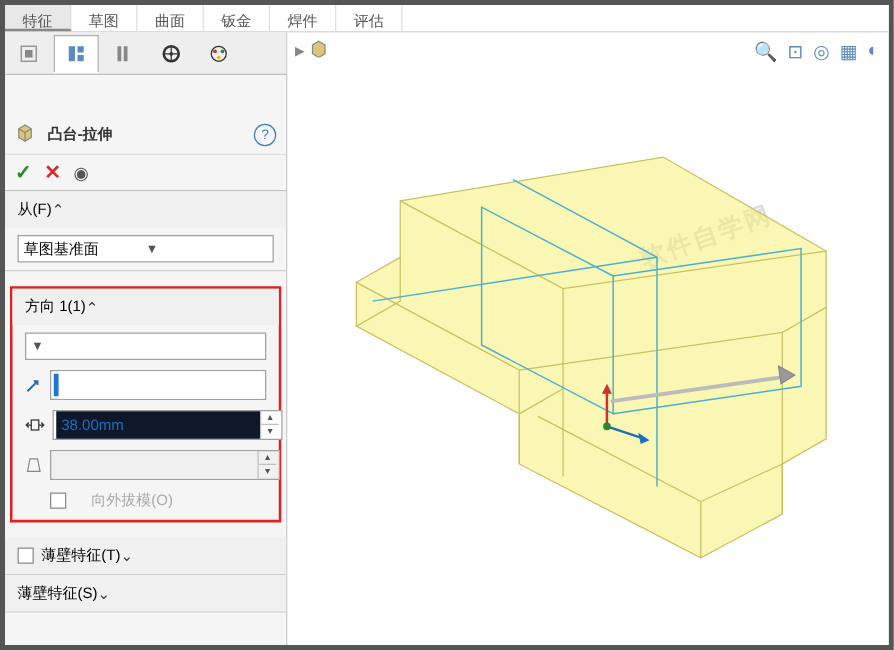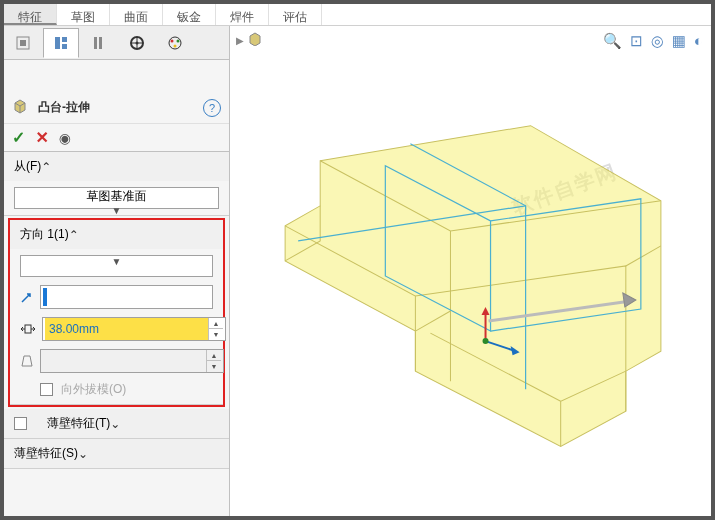--- a/index.html
+++ b/index.html
@@ -17,34 +17,34 @@
 .feature-header .title { font-weight: bold; color: #333; }
 .feature-header .help { margin-left: auto; width: 18px; height: 18px; border-radius: 50%; border: 1px solid #3a7fc4; color: #3a7fc4; display: flex; align-items: center; justify-content: center; font-size: 11px; cursor: pointer; }
 .action-row { display: flex; align-items: center; padding: 4px 8px; gap: 10px; border-top: 1px solid #e0e0e0; border-bottom: 1px solid #c0c0c0; }
 .check { color: #2a8a2a; font-size: 16px; font-weight: bold; cursor: pointer; }
 .xmark { color: #d03030; font-size: 16px; font-weight: bold; cursor: pointer; }
 .eye { color: #555; font-size: 14px; }
 .section { border-bottom: 1px solid #d0d0d0; }
 .section-hdr { display: flex; align-items: center; padding: 6px 10px; background: #f0f0f0; cursor: pointer; }
 .section-hdr .chev { color: #333; }
 .section-body { padding: 6px 10px; display: flex; flex-direction: column; gap: 8px; }
-.dropdown { display: flex; align-items: center; background: #fff; border: 1px solid #a0a0a0; height: 22px; padding: 0 4px; flex-direction: column; }
+.dropdown { display: flex; align-items: center; background: #fff; border: 1px solid #a0a0a0; height: 22px; padding: 0 4px; }
 .dropdown span { flex: 1; }
 .dropdown .arrow { color: #555; font-size: 10px; }
 .row { display: flex; align-items: center; gap: 6px; }
 .row-icon { width: 18px; display: flex; justify-content: center; color: #1a6fc0; }
 .row-field { flex: 1; display: flex; align-items: center; background: #fff; border: 1px solid #a0a0a0; height: 24px; padding: 0 2px; }
 .row-field input { border: none; outline: none; flex: 1; height: 100%; padding: 0 4px; }
 .blue-caret { width: 4px; height: 18px; background: #1a78d6; }
 .stepper { display: flex; flex-direction: column; border-left: 1px solid #c0c0c0; }
 .stepper div { width: 14px; height: 11px; display: flex; align-items: center; justify-content: center; font-size: 7px; color: #555; cursor: pointer; }
 .stepper div:first-child { border-bottom: 1px solid #c0c0c0; }
-.checkbox-row { display: flex; align-items: center; gap: 8px; padding-left: 20px; }
+.checkbox-row { display: flex; align-items: center; gap: 20px; padding-left: 20px; }
 .checkbox { width: 13px; height: 13px; border: 1px solid #888; background: #fff; cursor: pointer; }
-.red-box { border: 2px solid #e02020; margin: 2px 4px; }
+.red-box { border: 2px solid #e02020; margin: 12px 4px; }
 .viewport { flex: 1; position: relative; background: #fff; }
 .crumb { position: absolute; top: 6px; left: 6px; display: flex; align-items: center; gap: 4px; color: #555; }
 .crumb .tri { font-size: 10px; color: #888; }
 .vp-icons { position: absolute; top: 6px; right: 8px; display: flex; gap: 8px; }
 .vp-icons span { font-size: 15px; color: #5a8ac0; cursor: pointer; }
 svg.model { position: absolute; top: 40px; left: 0; width: 100%; height: calc(100% - 40px); }
 .watermark { position: absolute; top: 150px; left: 280px; color: #ddd; font-size: 20px; transform: rotate(-20deg); pointer-events: none; font-weight: bold; letter-spacing: 2px; }
 </style>
 </head>
 <body>
@@ -149,21 +149,21 @@
             </div>
           </div>
           <div class="row">
             <span class="row-icon">
                   <svg width="16" height="14">
                     <path d="M1 7 L5 7 M3 5 L1 7 L3 9 M11 7 L15 7 M13 5 L15 7 L13 9" fill="none" stroke="#333"></path>
                     <rect x="5" y="3" width="6" height="8" fill="none" stroke="#333"></rect>
                   </svg>
                 </span>
             <div class="row-field">
-              <input style="color: rgb(26, 111, 192); background: #fde047;" value="38.00mm">
+              <input style="color: rgb(26, 111, 192); background: #0f172a;" value="38.00mm">
               <div class="stepper">
                     <div>▲</div>
                     <div>▼</div>
                   </div>
             </div>
           </div>
           <div class="row">
             <span class="row-icon">
                   <svg width="14" height="14">
                     <path d="M4 2 L10 2 L12 12 L2 12 Z" fill="none" stroke="#888"></path>
@@ -180,21 +180,21 @@
           <div class="checkbox-row">
             <span class="checkbox"></span>
             <span style="color:#aaa">向外拔模(O)</span>
           </div>
         </div>
       </div>
       </div>
 
       <div class="section">
         <div class="section-hdr">
-          <span style="display:flex;gap:20px;align-items:center">
+          <span style="display:flex;gap:6px;align-items:center">
             <span class="checkbox"></span>
             <span>薄壁特征(T)</span>
           </span>
           <span class="chev">⌄</span>
         </div>
       </div>
 
       <div class="section">
         <div class="section-hdr">
           <span>薄壁特征(S)</span>

